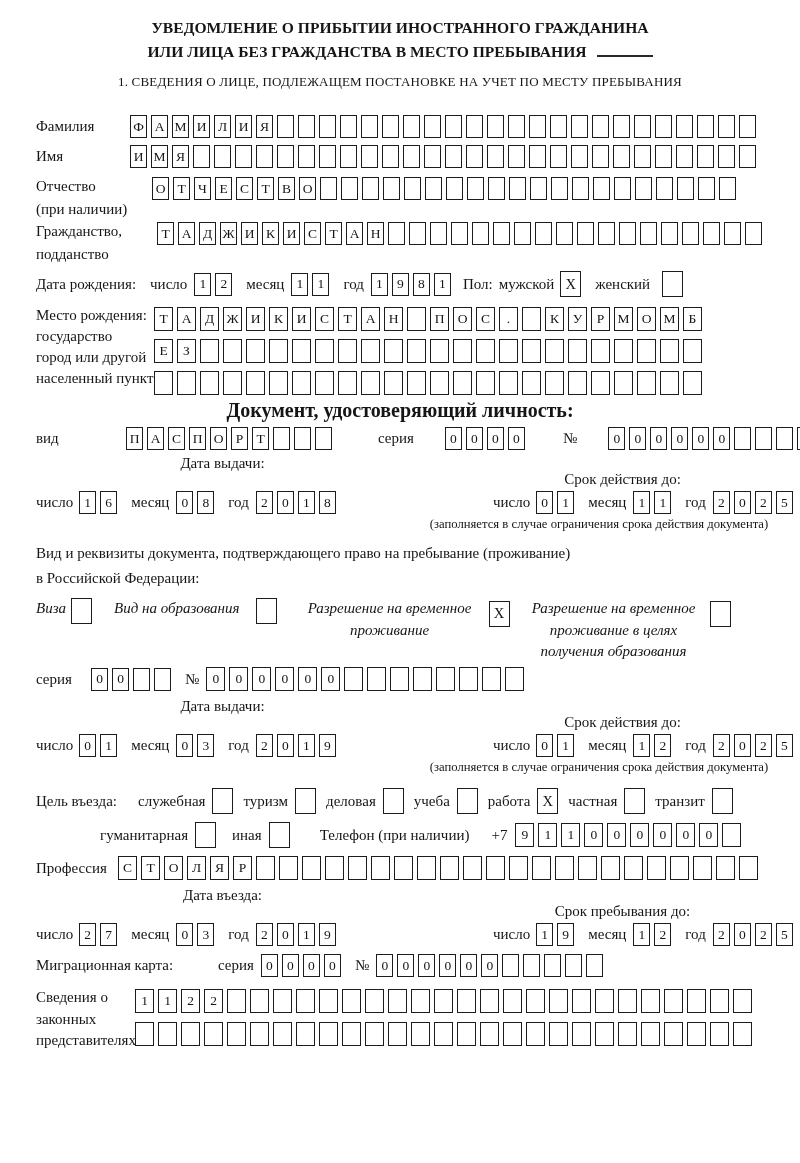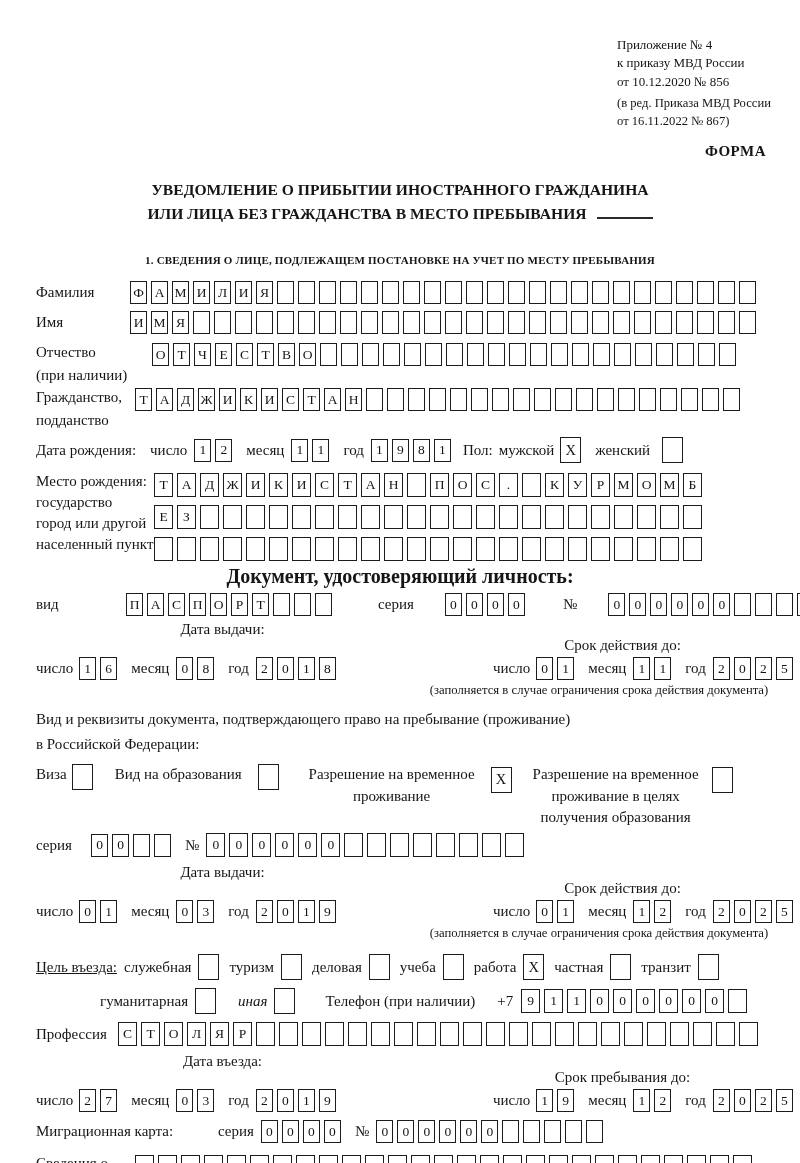--- a/index.html
+++ b/index.html
@@ -6,21 +6,21 @@
   .page{
     width:800px;height:1163px;background:#fff;position:relative;overflow:hidden;
     font-family:"Liberation Serif","DejaVu Serif",serif;color:#151515;font-size:15px;
   }
   .hdr{position:relative;height:162px;}
   .ref{position:absolute;left:617px;top:36px;font-size:13px;line-height:1.42;white-space:nowrap;}
   .ref .sub{margin-top:4px;font-size:12.6px;}
   .forma{position:absolute;right:34px;top:143px;font-weight:700;font-size:15px;letter-spacing:.5px;}
   .title{ text-align:center;font-weight:700;font-size:15.6px;line-height:1.55;margin-top:16px;}
   .u{display:inline-block;width:56px;border-bottom:2.2px solid #2a2a2a;height:10px;margin-left:10px;}
-  .sec1{text-align:center;font-weight:700;font-size:11px;margin-top:28px;letter-spacing:.2px;}
+  .sec1{text-align:center;font-weight:400;font-size:13px;margin-top:10px;letter-spacing:.2px;}
 
   .frow{display:flex;align-items:center;margin-left:36px;}
   .astart{align-items:flex-start;}
   .lbl{flex:none;}
   .lbl2{flex:none;line-height:1.5;}
   .cells{display:inline-flex;gap:4px;flex:none;}
   .cell{width:15px;height:21px;border:1.6px solid #1c1c1c;display:inline-flex;align-items:center;justify-content:center;
         font-size:13.5px;flex:none;background:#fff;}
   .cells.m .cell{width:17px;height:22px;}
   .cb{width:19px;height:24px;border:1.8px solid #1c1c1c;display:inline-flex;align-items:center;justify-content:center;
@@ -32,52 +32,40 @@
   .twocol .c2{flex:1;text-align:center;margin-top:16px;}
   .daterow{display:flex;margin-top:3px;align-items:center;}
   .daterow .g1{width:445px;display:flex;align-items:center;padding-left:36px;box-sizing:border-box;}
   .daterow .g2{flex:1;display:flex;align-items:center;padding-left:48px;box-sizing:border-box;}
   .noterow{display:flex;margin-top:3px;}
   .noterow .sp{width:398px;}
   .noterow .nt{flex:1;text-align:center;font-size:12.7px;}
   .para{margin:9px 0 0 36px;line-height:1.65;}
   .visarow{display:flex;align-items:flex-start;margin:7px 0 0 36px;}
   .vopt{display:flex;align-items:flex-start;}
-  .vopt .vl{line-height:1.45;}
+  .vopt .vl{line-height:1.45;font-style:italic;}
   .vopt .ctr{text-align:center;}
   .purprow{display:flex;align-items:center;margin:13px 0 0 36px;flex-wrap:nowrap;}
   .pair{display:flex;align-items:center;text-align:right;}
   .pair .pl{margin-right:7px;}
 </style>
 </head>
 <body>
 
 <div class="page">
 
-  <div class="hdr">
-    <div class="ref">
-      <div>Приложение № 4</div>
-      <div>к приказу МВД России</div>
-      <div>от 10.12.2020 № 856</div>
-      <div class="sub">
-        <div>(в ред. Приказа МВД России</div>
-        <div>от 16.11.2022 № 867)</div>
-      </div>
-    </div>
-    <div class="forma">ФОРМА</div>
-  </div>
 
   <div class="title">
     <span>УВЕДОМЛЕНИЕ О ПРИБЫТИИ ИНОСТРАННОГО ГРАЖДАНИНА</span><br>
     <span>ИЛИ ЛИЦА БЕЗ ГРАЖДАНСТВА В МЕСТО ПРЕБЫВАНИЯ</span><span class="u"></span>
   </div>
 
   <div class="sec1">1. СВЕДЕНИЯ О ЛИЦЕ, ПОДЛЕЖАЩЕМ ПОСТАНОВКЕ НА УЧЕТ ПО МЕСТУ ПРЕБЫВАНИЯ</div>
 
-  <div class="frow" style="margin-top:15px;">
+  <div class="frow" style="margin-top:25px;">
     <span class="lbl" style="width:94px;">Фамилия</span>
     <span class="cells">
         <span class="cell">Ф</span>
         <span class="cell">А</span>
         <span class="cell">М</span>
         <span class="cell">И</span>
         <span class="cell">Л</span>
         <span class="cell">И</span>
         <span class="cell">Я</span>
         <span class="cell"></span>
@@ -172,21 +160,21 @@
         <span class="cell"></span>
         <span class="cell"></span>
         <span class="cell"></span>
         <span class="cell"></span>
         <span class="cell"></span>
         <span class="cell"></span>
         <span class="cell"></span>
       </span>
   </div>
 
-  <div class="frow astart" style="margin-top:0;">
+  <div class="frow astart" style="margin-top:0;gap:22px;">
     <span class="lbl2" style="width:99px;">
       <span>Гражданство,</span><br>
       <span>подданство</span>
     </span>
     <span class="cells" style="margin-top:2px;">
         <span class="cell">Т</span>
         <span class="cell">А</span>
         <span class="cell">Д</span>
         <span class="cell">Ж</span>
         <span class="cell">И</span>
@@ -514,21 +502,21 @@
           <span class="cell">5</span>
         </span>
     </div>
   </div>
   <div class="noterow">
     <div class="sp"></div>
     <div class="nt">(заполняется в случае ограничения срока действия документа)</div>
   </div>
 
   <div class="purprow">
-    <span class="pl" style="margin-right:7px;text-decoration:underline;">Цель въезда:</span>
+    <span class="pl" style="margin-right:21px;">Цель въезда:</span>
     <span class="pair">
       <span class="pl">служебная</span>
       <span class="cb"></span>
     </span>
     <span class="pair" style="margin-left:10px;">
       <span class="pl">туризм</span>
       <span class="cb"></span>
     </span>
     <span class="pair" style="margin-left:10px;">
       <span class="pl">деловая</span>
@@ -550,21 +538,21 @@
       <span class="pl">транзит</span>
       <span class="cb"></span>
     </span>
   </div>
 
   <div class="purprow" style="margin-top:8px;margin-left:100px;">
     <span class="pair">
       <span class="pl">гуманитарная</span>
       <span class="cb"></span>
     </span>
-    <span class="pair" style="margin-left:22px;font-style:italic;">
+    <span class="pair" style="margin-left:16px;">
       <span class="pl">иная</span>
       <span class="cb"></span>
     </span>
     <span style="margin-left:30px;">Телефон (при наличии)</span>
     <span style="margin-left:22px;margin-right:8px;">+7</span>
     <span class="cells m">
         <span class="cell">9</span>
         <span class="cell">1</span>
         <span class="cell">1</span>
         <span class="cell">0</span>

